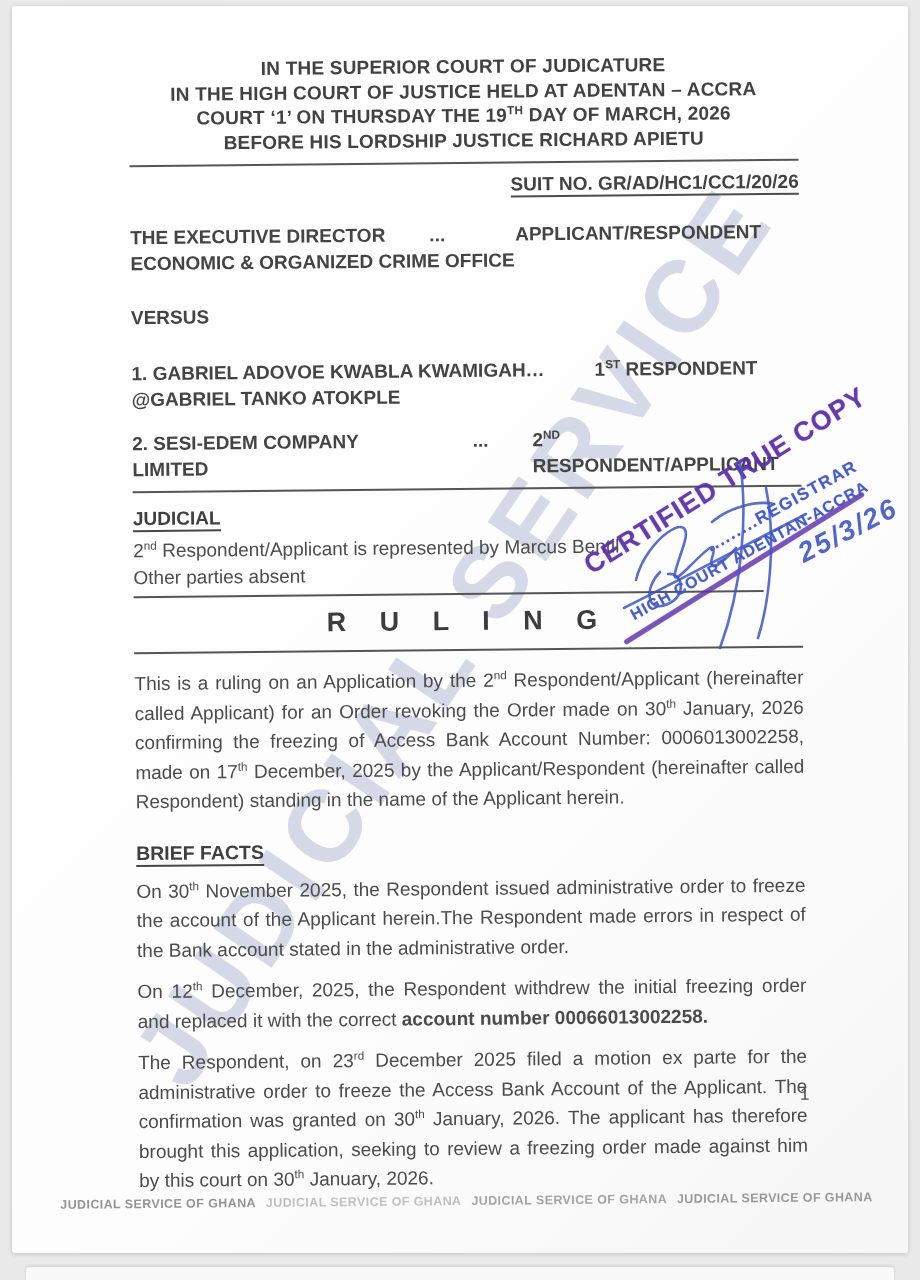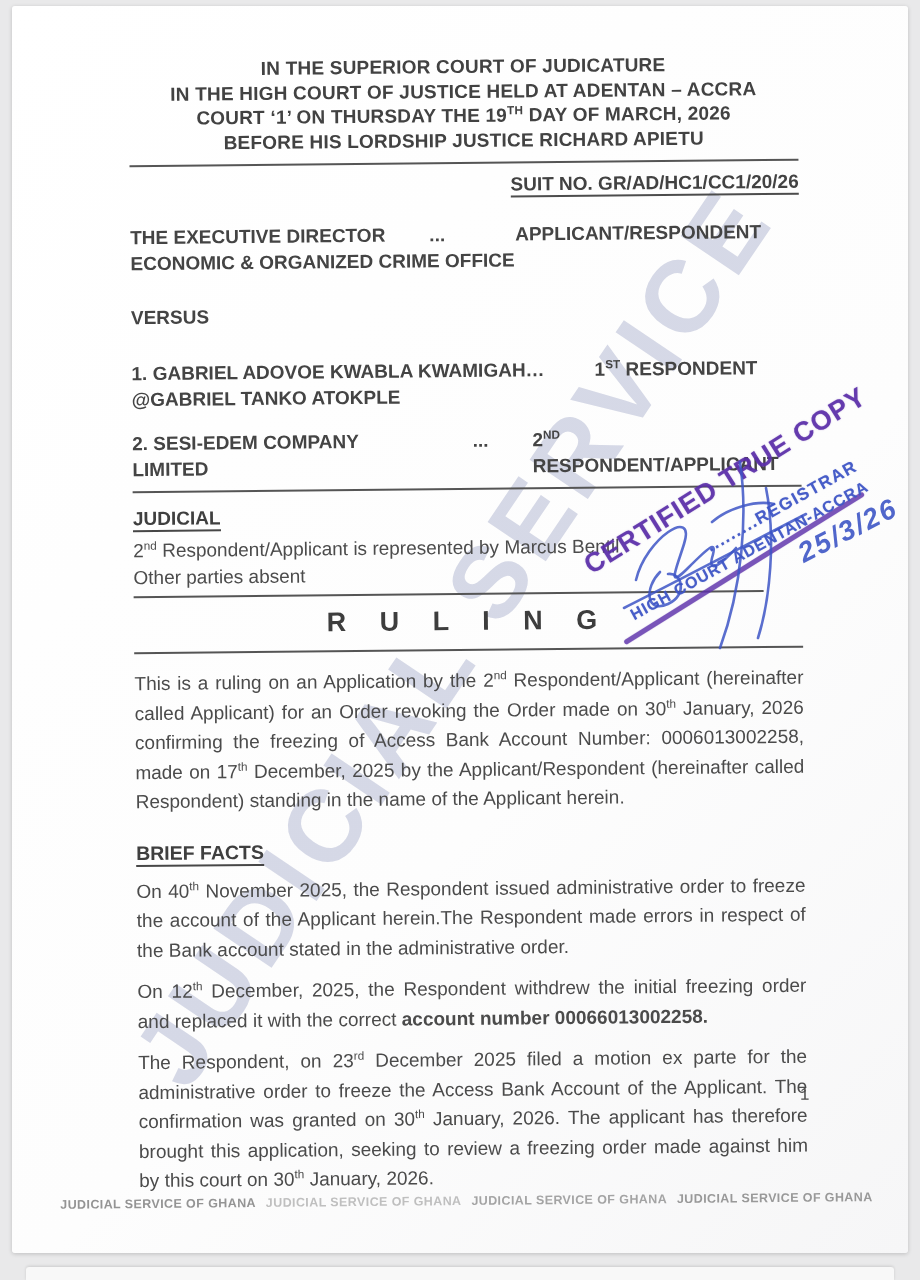--- a/index.html
+++ b/index.html
@@ -162,21 +162,21 @@
     <hr class="hline rule-above-ruling" style="width:630px;">
     <div class="ruling-h">R U L I N G</div>
     <hr class="hline rule-below-ruling">
 
     <div class="para"><span>This is a ruling on an Application by the 2</span><sup>nd</sup><span> Respondent/Applicant (hereinafter called Applicant) for an Order revoking the Order made on 30</span><sup>th</sup><span> January, 2026 confirming the freezing of Access Bank Account Number: 0006013002258, made on 17</span><sup>th</sup><span> December, 2025 by the Applicant/Respondent (hereinafter called Respondent) standing in the name of the Applicant herein.</span></div>
 
     <div class="section-h brief-h">
       <span>BRIEF FACTS</span>
     </div>
 
-    <div class="para tight"><span>On 40</span><sup>th</sup><span> November 2025, the Respondent issued administrative order to freeze the account of the Applicant herein.The Respondent made errors in respect of the Bank account stated in the administrative order.</span></div>
+    <div class="para tight"><span>On 30</span><sup>th</sup><span> November 2025, the Respondent issued administrative order to freeze the account of the Applicant herein.The Respondent made errors in respect of the Bank account stated in the administrative order.</span></div>
     <div class="para tight"><span>On 12</span><sup>th</sup><span> December, 2025, the Respondent withdrew the initial freezing order and replaced it with the correct </span><span style="font-weight: 700;">account number 00066013002258.</span></div>
     <div class="para tight"><span>The Respondent, on 23</span><sup>rd</sup><span> December 2025 filed a motion ex parte for the administrative order to freeze the Access Bank Account of the Applicant. The confirmation was granted on 30</span><sup>th</sup><span> January, 2026. The applicant has therefore brought this application, seeking to review a freezing order made against him by this court on 30</span><sup>th</sup><span> January, 2026.</span></div>
 
     <div class="pagenum">1</div>
 
     <div class="footer">
       <span>JUDICIAL SERVICE OF GHANA</span>
       <span>JUDICIAL SERVICE OF GHANA</span>
       <span>JUDICIAL SERVICE OF GHANA</span>
       <span>JUDICIAL SERVICE OF GHANA</span>

